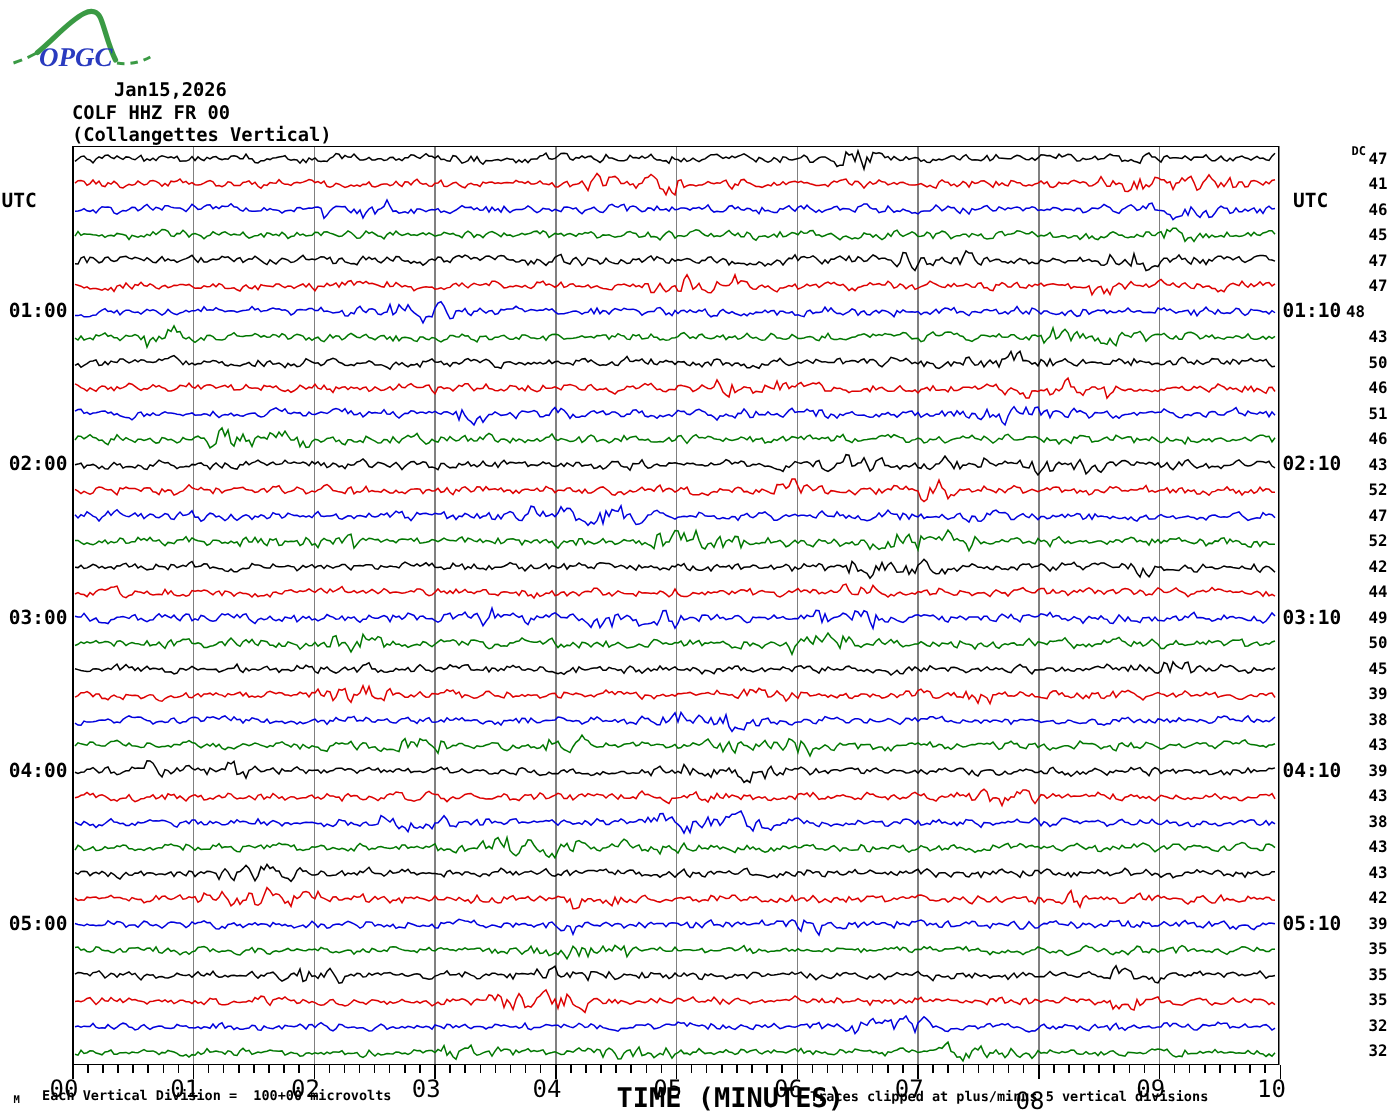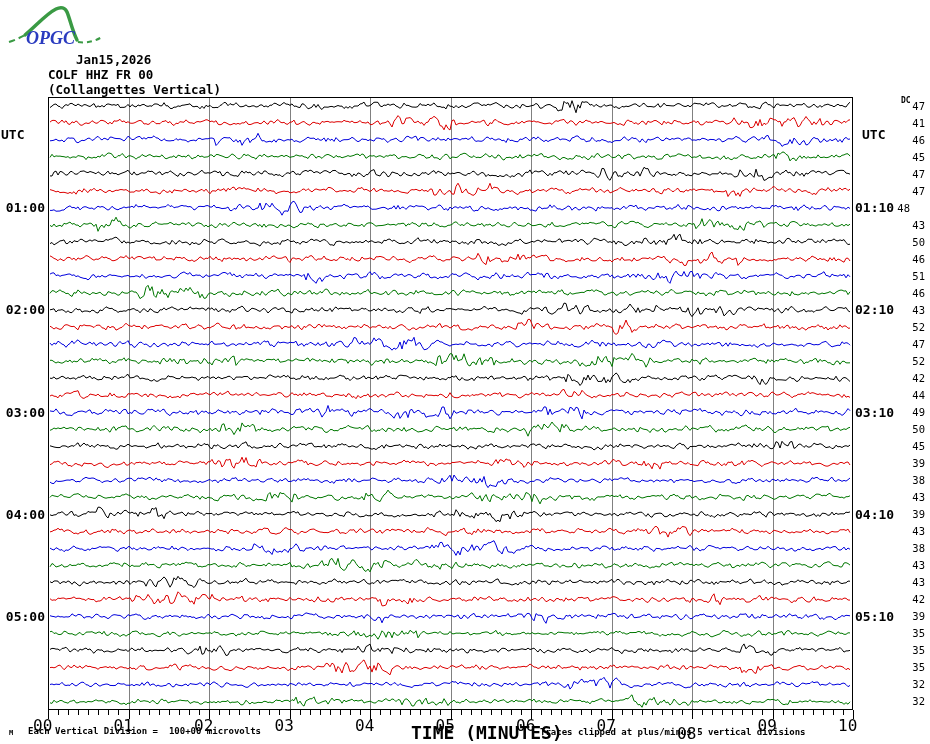--- a/index.html
+++ b/index.html
@@ -4,21 +4,21 @@
 <style>
   html,body{margin:0;padding:0;background:#ffffff;}
   #page{position:relative;width:930px;height:744px;background:#fff;overflow:hidden;
         font-family:"DejaVu Sans Mono",monospace;color:#000;}
   .abs{position:absolute;}
   .hdr{font-weight:bold;font-size:12.5px;line-height:14px;white-space:pre;}
   .utc{font-weight:bold;font-size:13px;margin-top:28px;}
   .dcsup{font-weight:bold;font-size:8px;}
   .tickchars{font-weight:normal;font-size:16px;}
   .hourlbl{font-weight:bold;font-size:13px;height:15px;line-height:15px;}
-  .dcval{font-weight:normal;font-size:10.5px;height:12px;line-height:12px;text-align:right;}
+  .dcval{font-weight:bold;font-size:10.5px;height:12px;line-height:12px;text-align:right;}
   .footsmall{font-weight:bold;font-size:9px;white-space:pre;}
   .foottiny{font-weight:bold;font-size:7px;}
   .footbig{font-weight:bold;font-size:18px;white-space:pre;}
   svg{display:block;}
 </style>
 </head>
 <body>
 
 <div id="page">
 

